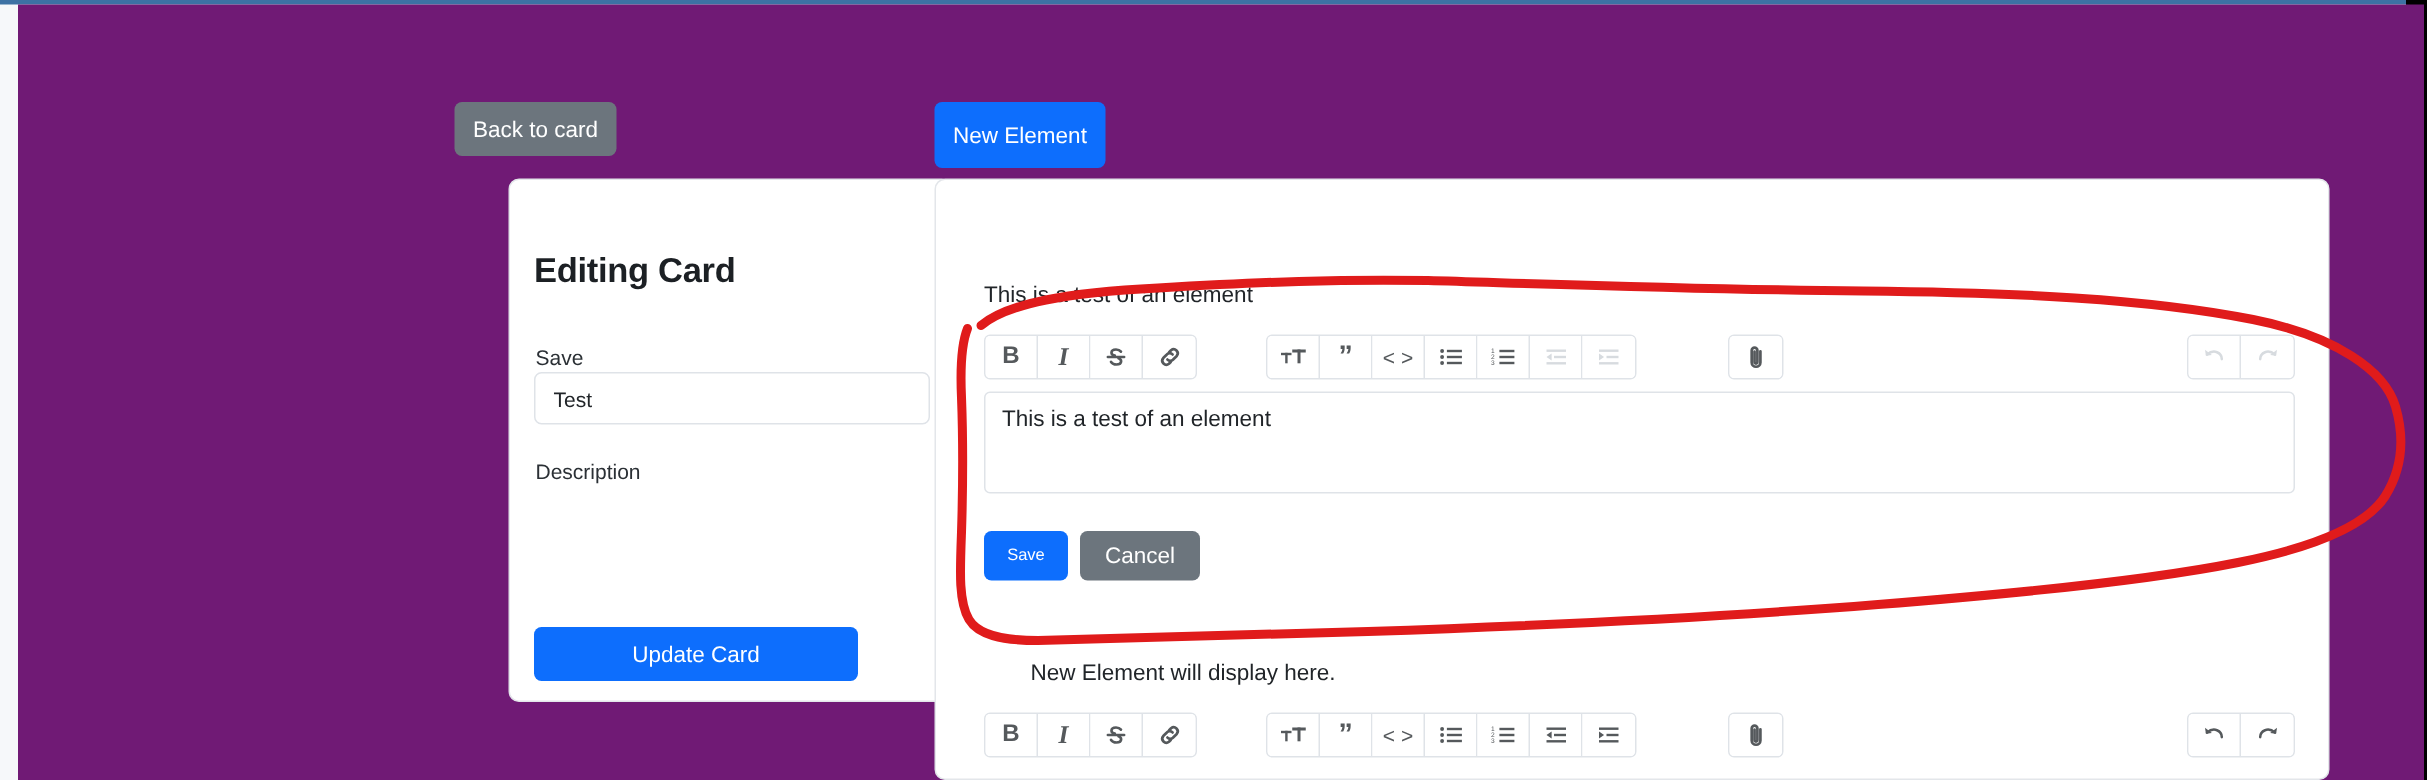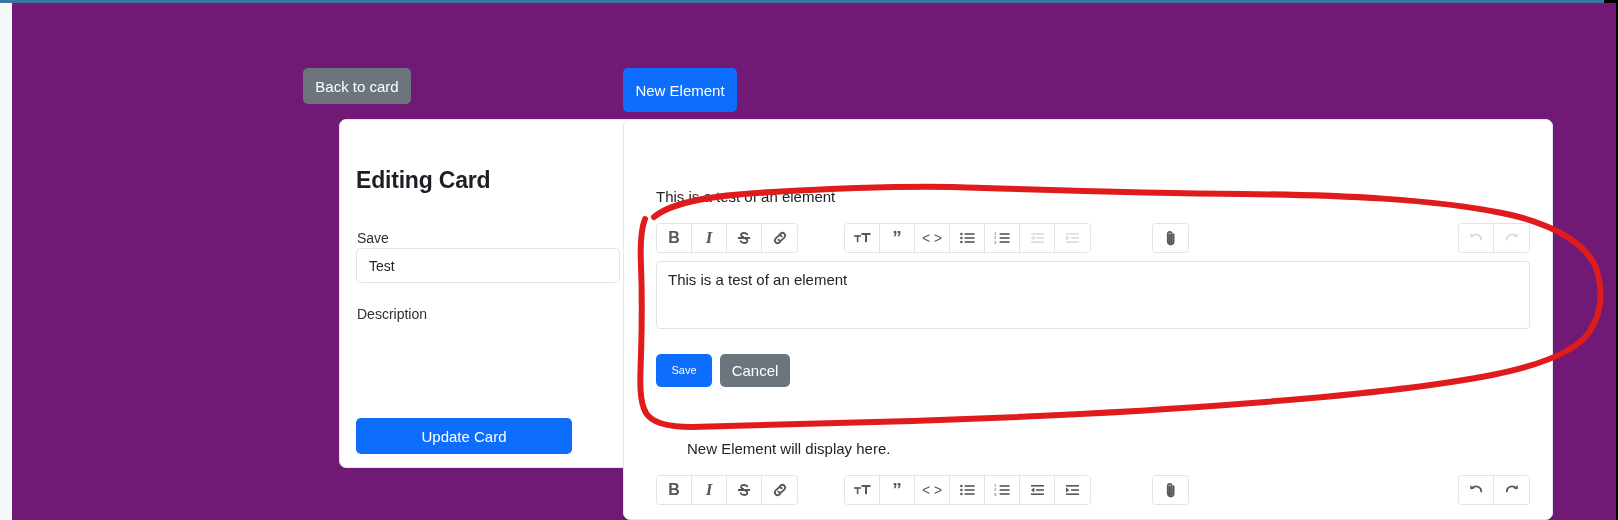--- a/index.html
+++ b/index.html
@@ -150,21 +150,21 @@
     background:#fff; color:#212529;
     font-family:"Liberation Sans", sans-serif; font-size:15px;
     padding:9px 11px; outline:none; resize:none;
   }
   #save-btn {
     position:absolute; left:32px; top:234px;
     width:56px; height:33px; font-size:11px;
   }
   #cancel-btn {
     position:absolute; left:96px; top:234px;
-    width:70px; height:33px; font-size:15px;
+    width:80px; height:33px; font-size:15px;
   }
 
   
   #annotation {
     position:absolute; left:0; top:0;
     width:1618px; height:520px;
     pointer-events:none;
   }
 </style>
 </head>

